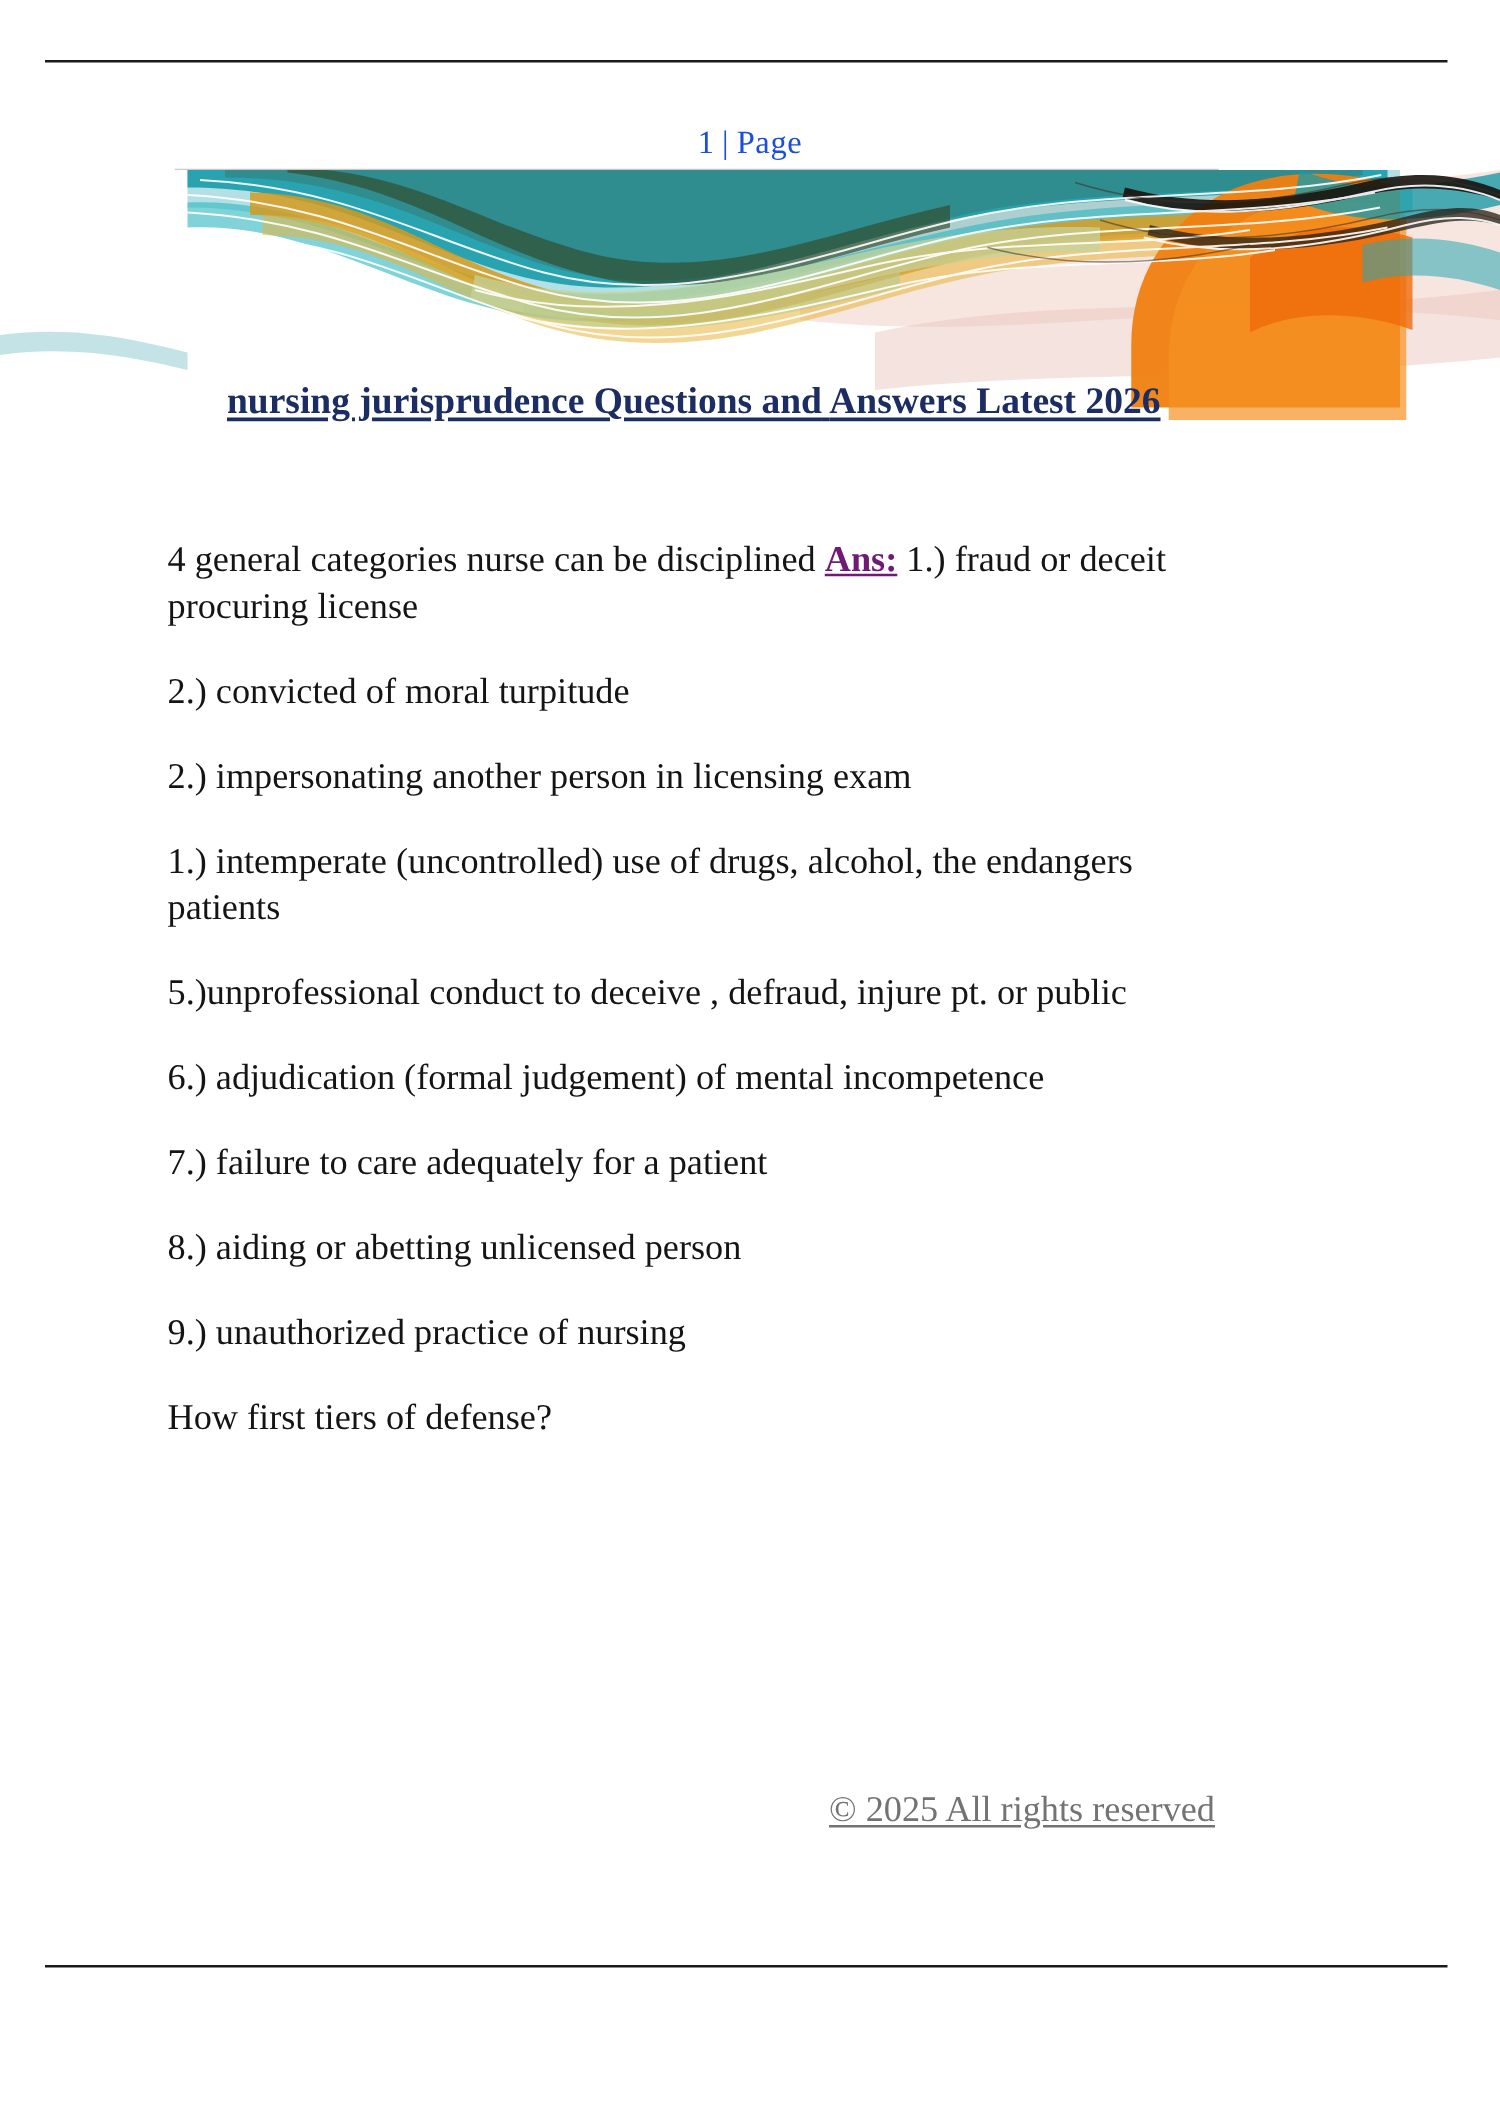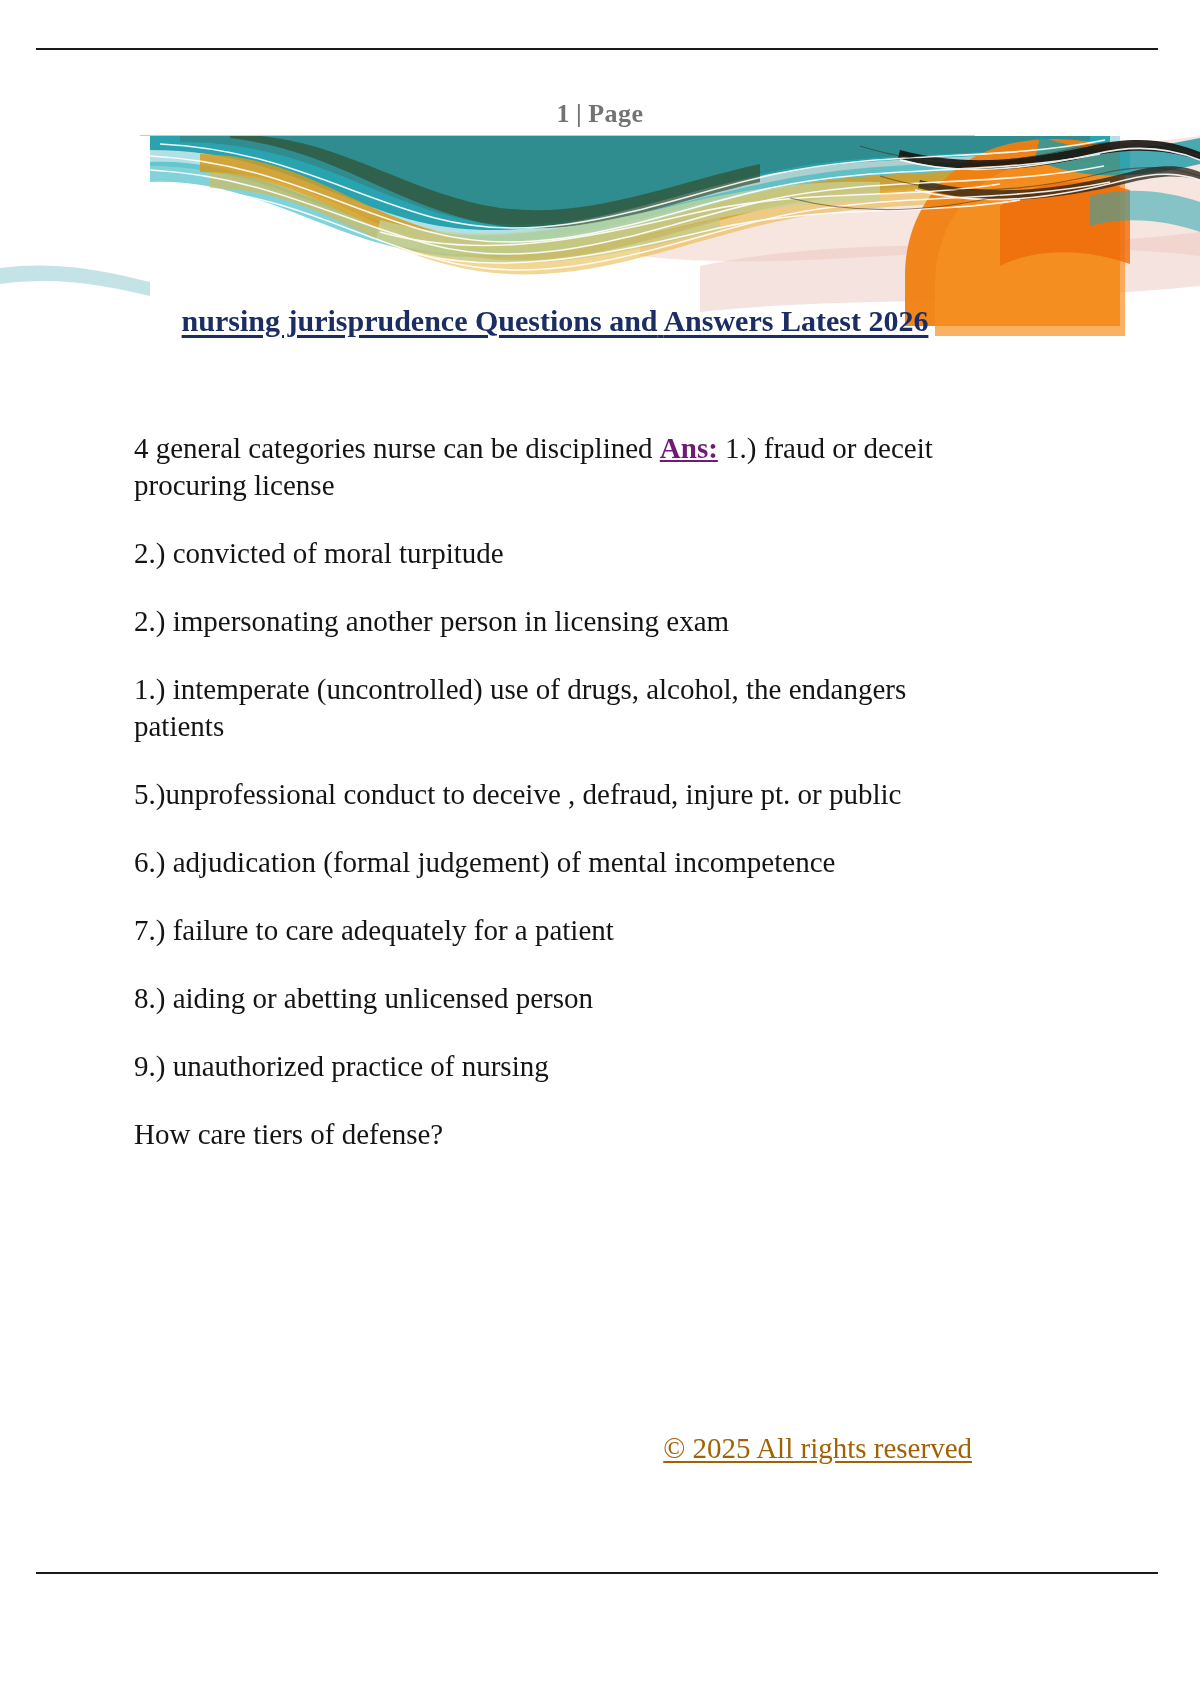--- a/index.html
+++ b/index.html
@@ -34,22 +34,22 @@
   .frame-rule.bottom { top: 1572px; }
 
   
   .page-header {
     position: absolute;
     top: 99px;
     left: 0;
     width: 1200px;
     text-align: center;
     font-size: 26px;
-    font-weight: bold;
-    color: #737373;
+    font-weight: normal;
+    color: #1d4ed8;
     letter-spacing: 0.5px;
   }
   .page-header .sep { padding: 0 6px; }
 
   .header-rule {
     position: absolute;
     top: 135px;
     left: 140px;
     width: 835px;
     height: 2px;
@@ -109,21 +109,21 @@
   
   .footer {
     position: absolute;
     top: 1432px;
     left: 0;
     width: 1200px;
     text-align: right;
     padding-right: 228px;
     box-sizing: border-box;
     font-size: 29px;
-    color: #a16207;
+    color: #737373;
     padding-left: 40px;
   }
   .footer span {
     text-decoration: underline;
     text-underline-offset: 3px;
   }
 </style>
 </head>
 <body>
 
@@ -214,21 +214,21 @@
 
     <p class="para">6.) adjudication (formal judgement) of mental incompetence</p>
 
     <p class="para">7.) failure to care adequately for a patient</p>
 
     <p class="para">8.) aiding or abetting unlicensed person</p>
 
     <p class="para">9.) unauthorized practice of nursing</p>
 
 
-    <p class="para">How care tiers of defense?</p>
+    <p class="para">How first tiers of defense?</p>
 
   </div>
 
   <div class="footer">
     <span>© 2025 All rights reserved</span>
   </div>
 
   <div class="frame-rule bottom"></div>
 
 </div>

